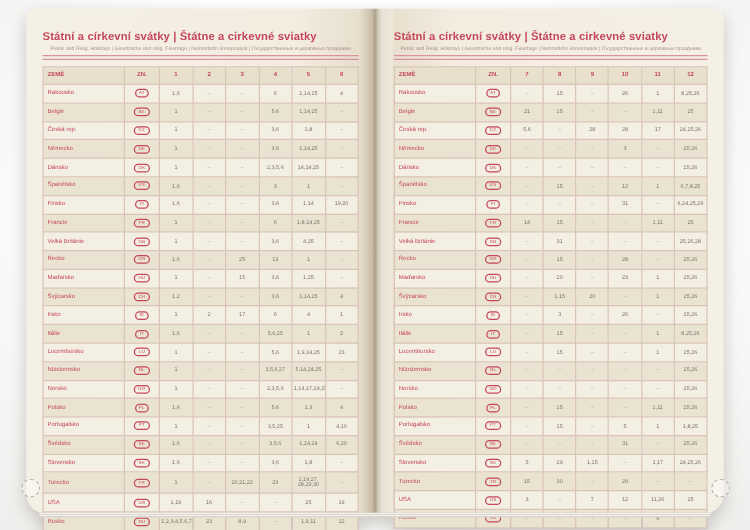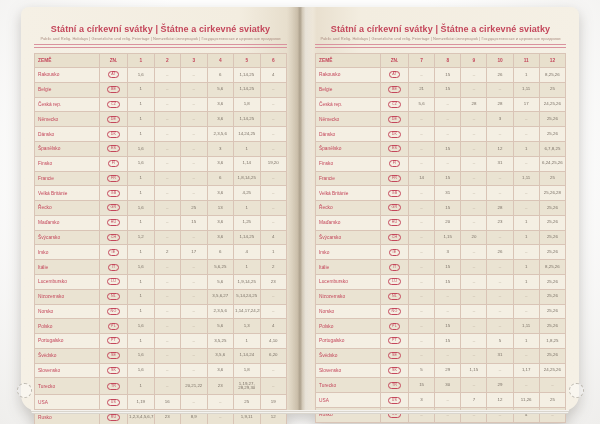--- a/index.html
+++ b/index.html
@@ -13,21 +13,21 @@
   .page{position:relative;width:279px;height:100%;background:#f2ecdf;}
   .page.left{border-radius:8px 1px 1px 16px;
         background:linear-gradient(to right,#f5f0e5 0%,#f3ede0 78%,#e6ddcb 97%,#ddd2bd 100%);}
   .page.right{border-radius:1px 8px 16px 1px;
         background:linear-gradient(to left,#f5f0e5 0%,#f3ede0 78%,#e9e0cf 94%,#f7f3ea 98%,#dcd1bc 100%);}
   .spine{position:absolute;left:50%;top:0;bottom:0;width:26px;margin-left:-13px;pointer-events:none;
         background:linear-gradient(to right,rgba(92,72,48,0) 0%,rgba(92,72,48,.16) 40%,rgba(58,44,28,.30) 50%,rgba(92,72,48,.14) 60%,rgba(92,72,48,0) 100%);}
   .page-inner{padding:11px 13px 0 13px;}
   .page.right .page-inner{padding:11px 13px 0 15px;}
 
-  .title{color:#c4475b;font-size:9px;font-weight:bold;text-align:center;letter-spacing:.1px;margin:6px 0 2px 0;}
+  .title{color:#c4475b;font-size:9px;font-weight:bold;letter-spacing:.1px;margin:6px 0 2px 0;}
   .subtitle{color:#ab8e82;font-size:4px;text-align:center;letter-spacing:.05px;margin:0 0 3px 0;white-space:nowrap;}
   .dbl-rule{height:2px;border-top:1px solid #d9929e;border-bottom:1px solid #d9929e;margin:0 0 5px 0;}
 
   table.holidays{width:100%;border-collapse:collapse;table-layout:fixed;
         border:1px solid #cdb6a8;}
   table.holidays th,table.holidays td{border:0.5px solid #d9c4b6;text-align:center;
         font-size:4.4px;line-height:1.05;padding:3.4px 1px;color:#7a7065;white-space:pre-line;
         overflow:hidden;}
   table.holidays th{color:#c4475b;font-weight:bold;font-size:4.8px;background:#e8e0cd;padding:4px 1px;}
   table.holidays th.c-country{text-align:left;padding-left:3px;}

